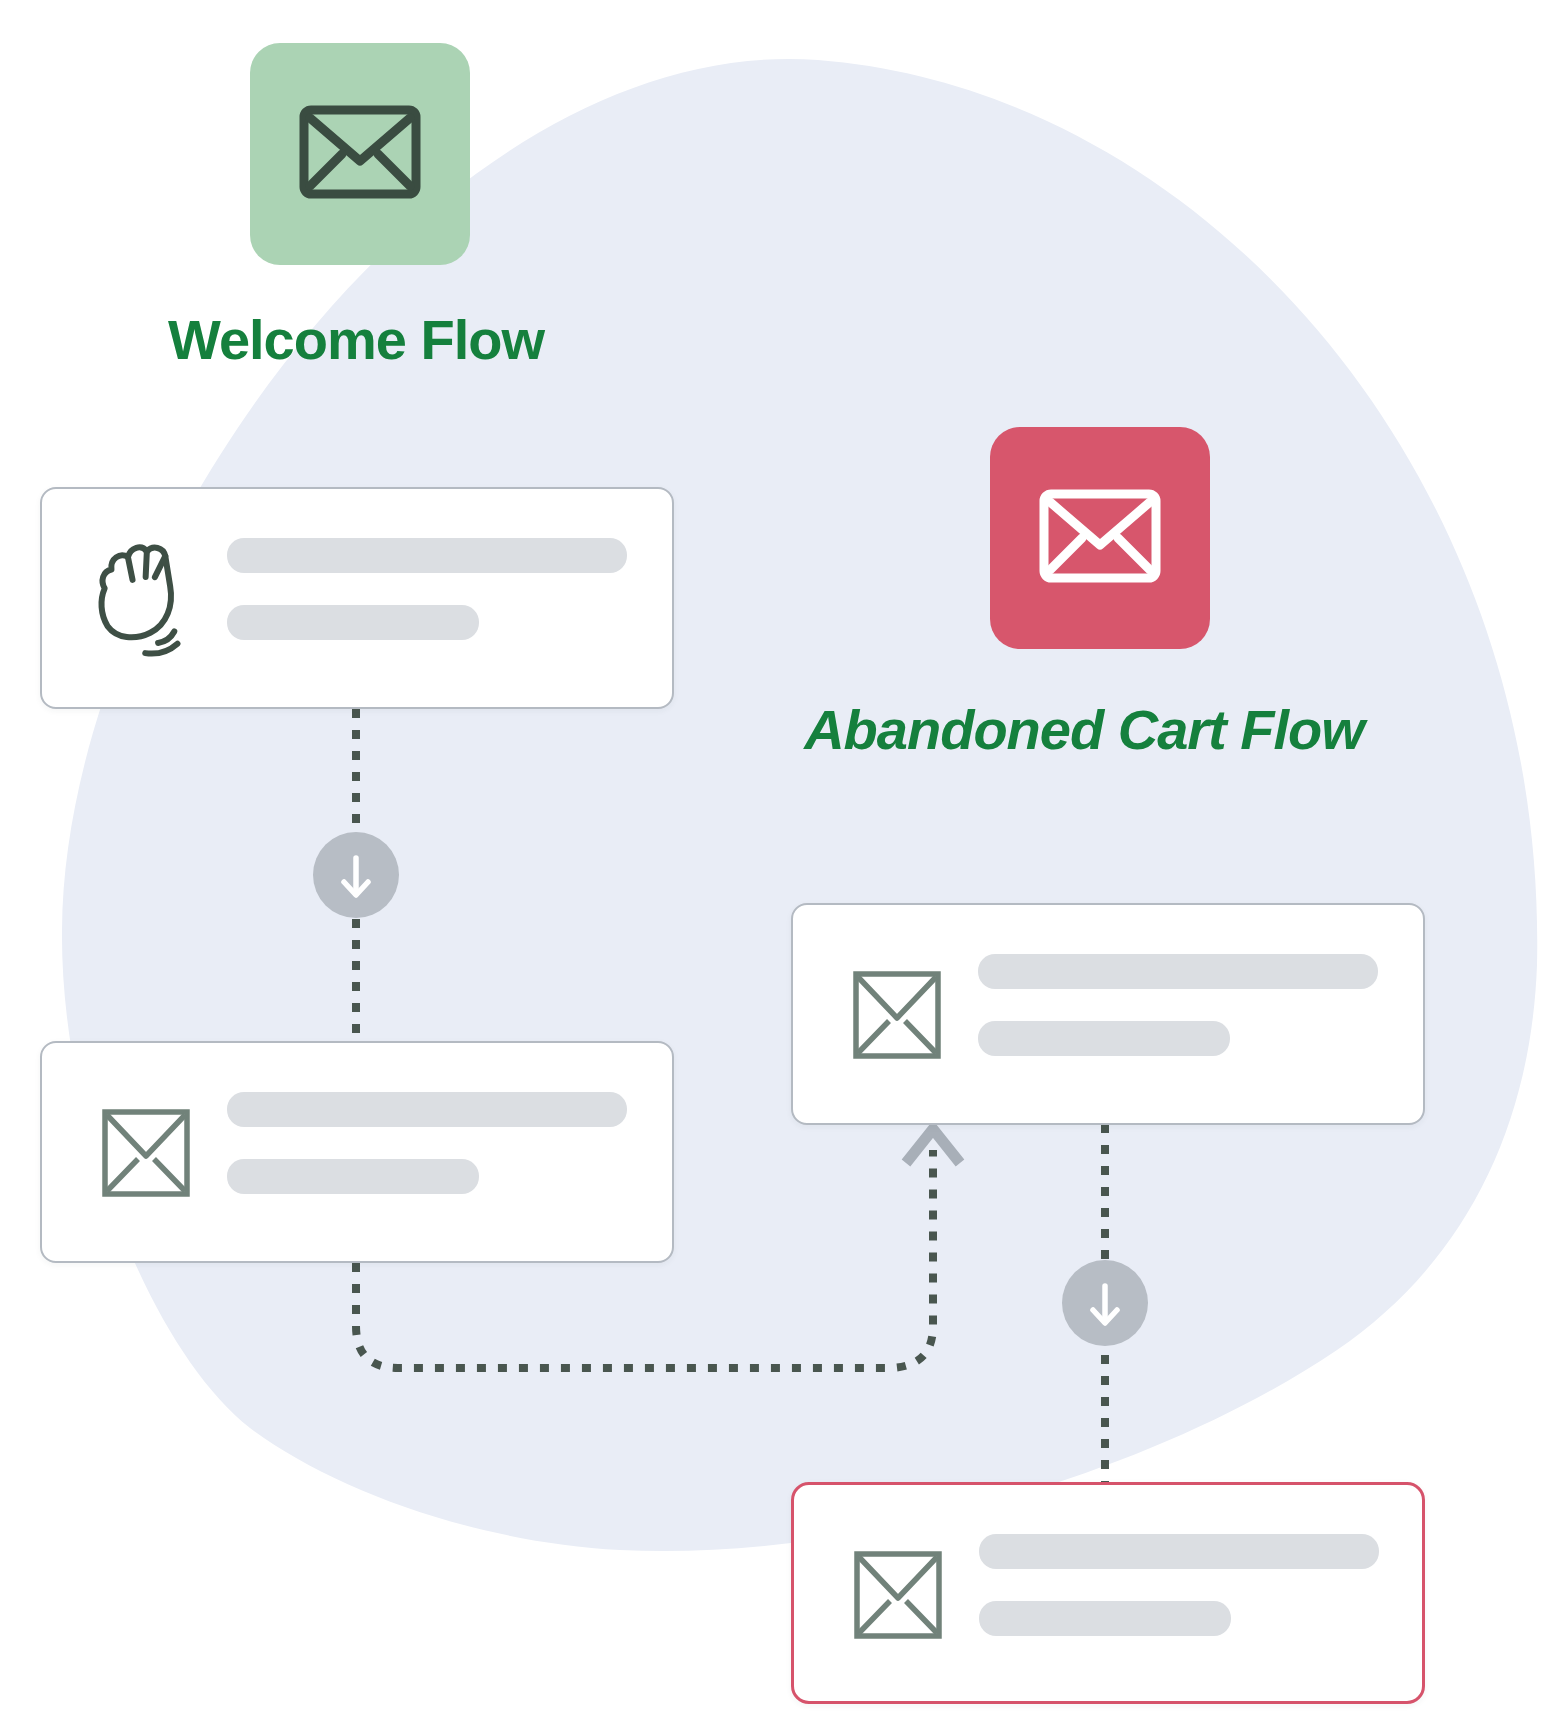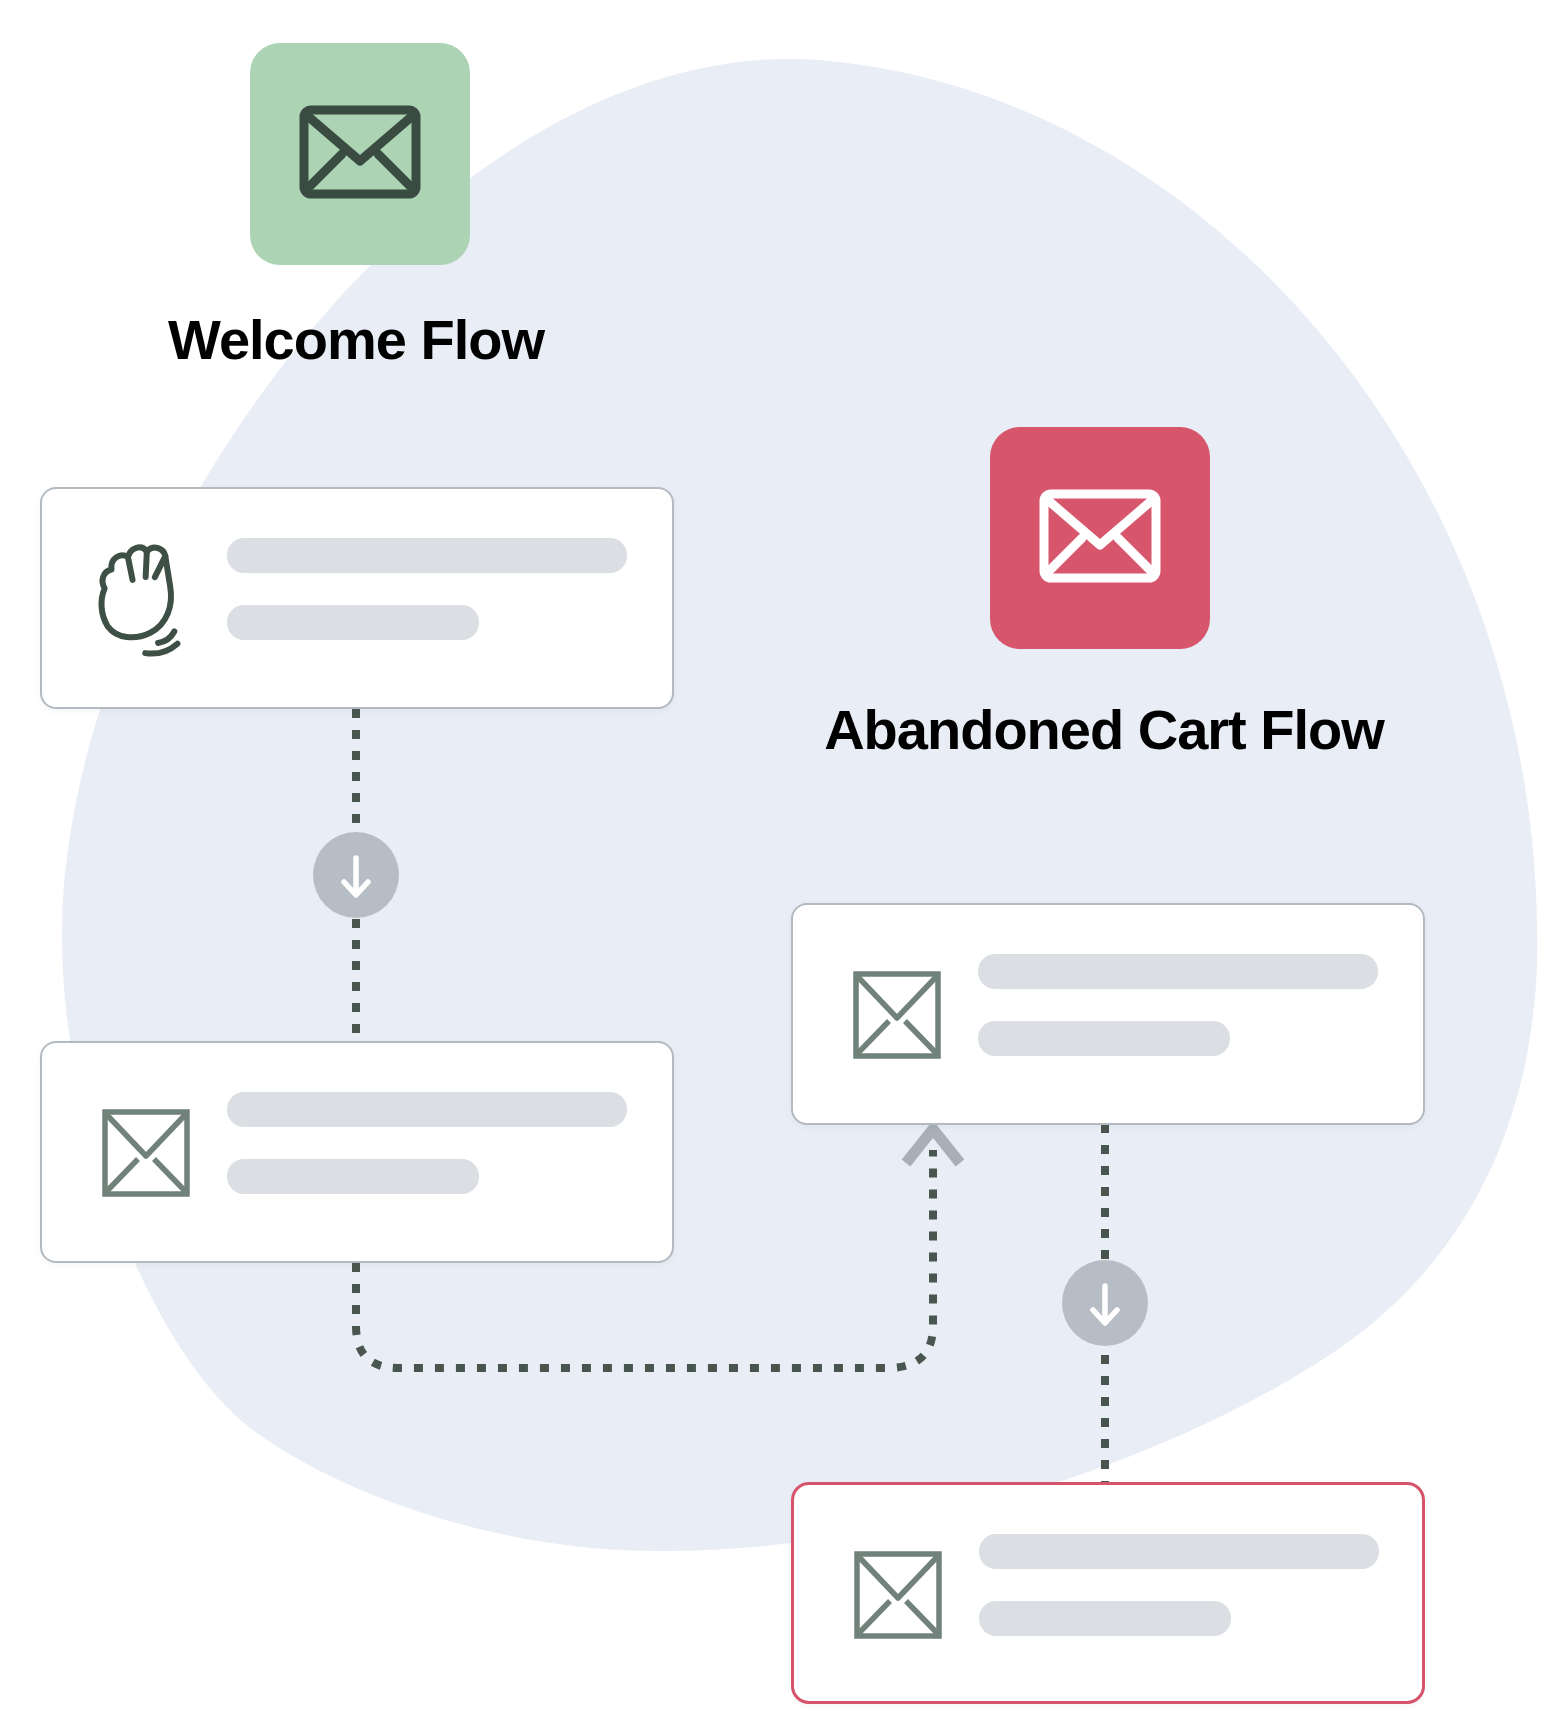--- a/index.html
+++ b/index.html
@@ -10,24 +10,24 @@
   .layer{position:absolute;left:0;top:0;width:1558px;height:1730px;pointer-events:none;}
 
   
   .tile{position:absolute;border-radius:30px;display:flex;align-items:center;justify-content:center;}
   .tile-welcome{left:250px;top:43px;width:220px;height:222px;background:#abd3b4;}
   .tile-abandoned{left:990px;top:427px;width:220px;height:222px;background:#d7566c;}
 
   
   .flow-title{
     position:absolute;width:600px;text-align:center;
-    font-size:56px;font-weight:700;letter-spacing:-1px;color:#000000;line-height:1.15;
+    font-size:56px;font-weight:700;letter-spacing:-1px;color:#15803d;line-height:1.15;
   }
   .title-welcome{left:56px;top:308px;}
-  .title-abandoned{left:804px;top:698px;}
+  .title-abandoned{left:784px;top:698px;font-style:italic;}
 
   
   .card{
     position:absolute;width:634px;height:222px;background:#ffffff;
     border:2px solid #b4bac2;border-radius:16px;box-sizing:border-box;
     box-shadow:0 2px 6px rgba(40,50,60,0.05);
   }
   .card-w1{left:40px;top:487px;}
   .card-w2{left:40px;top:1041px;}
   .card-a1{left:791px;top:903px;}

